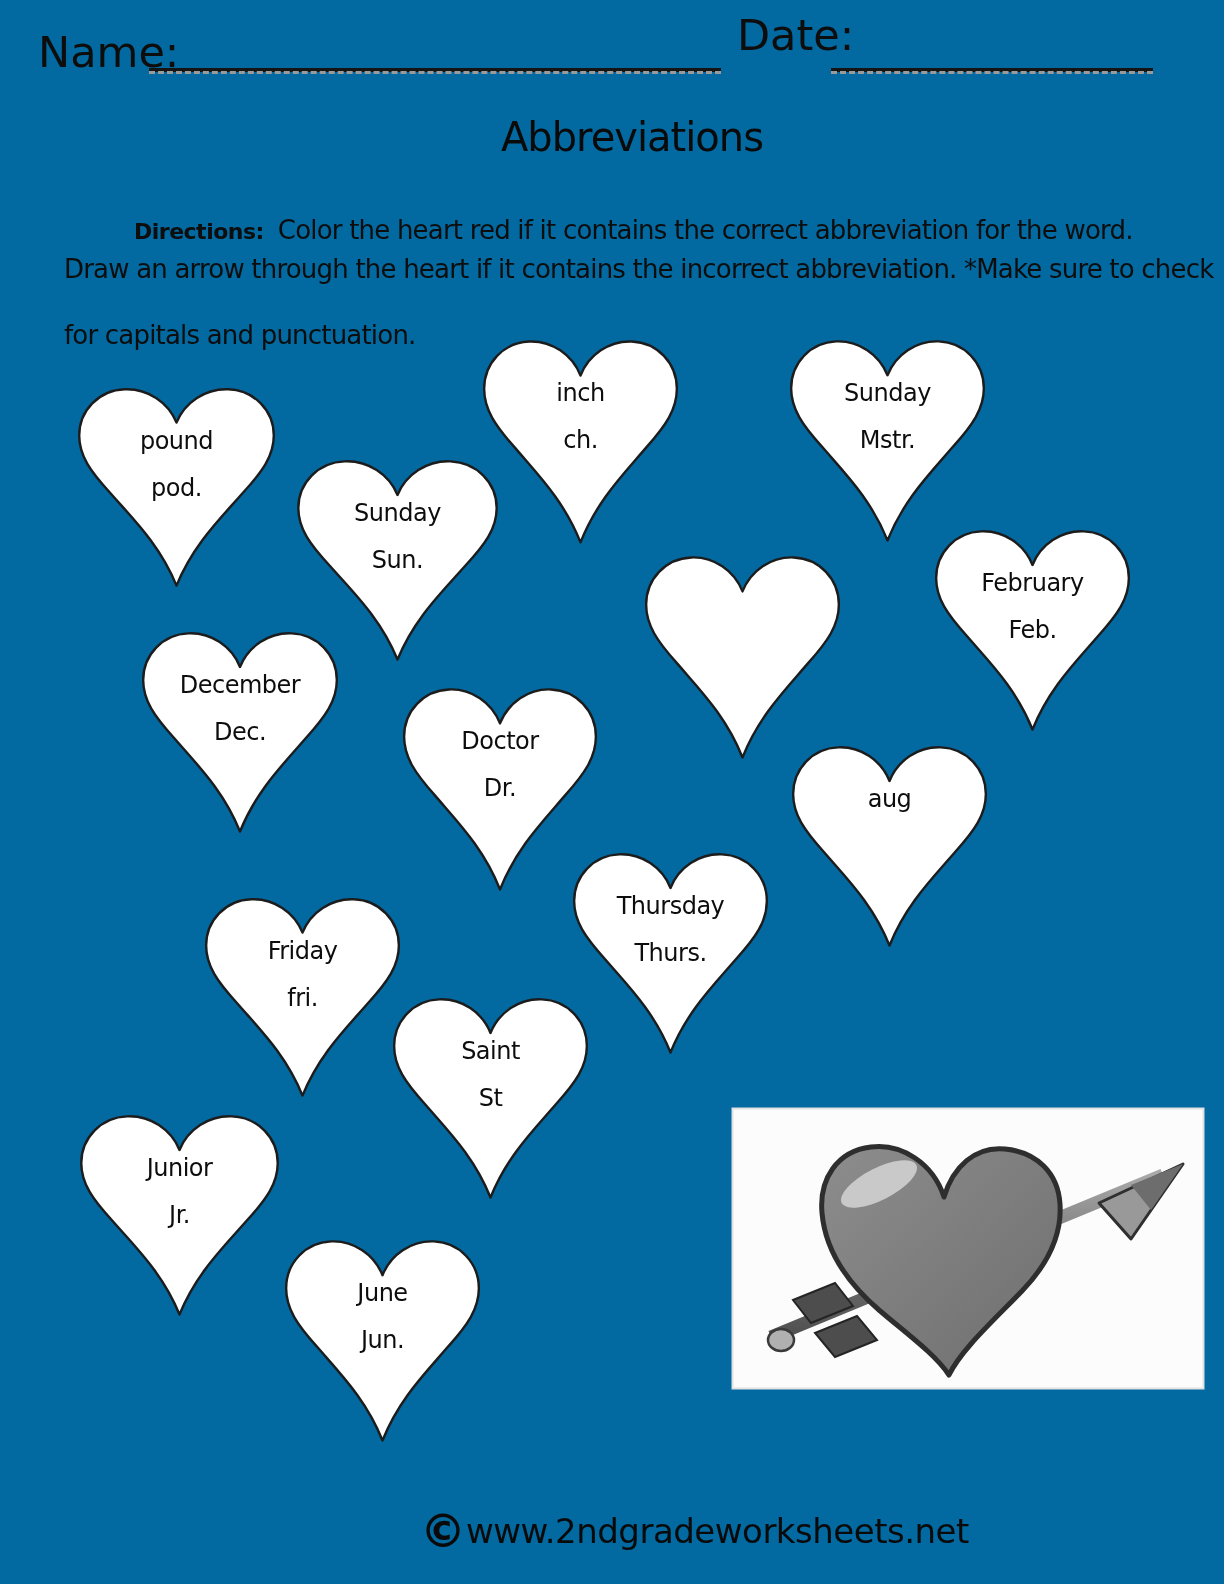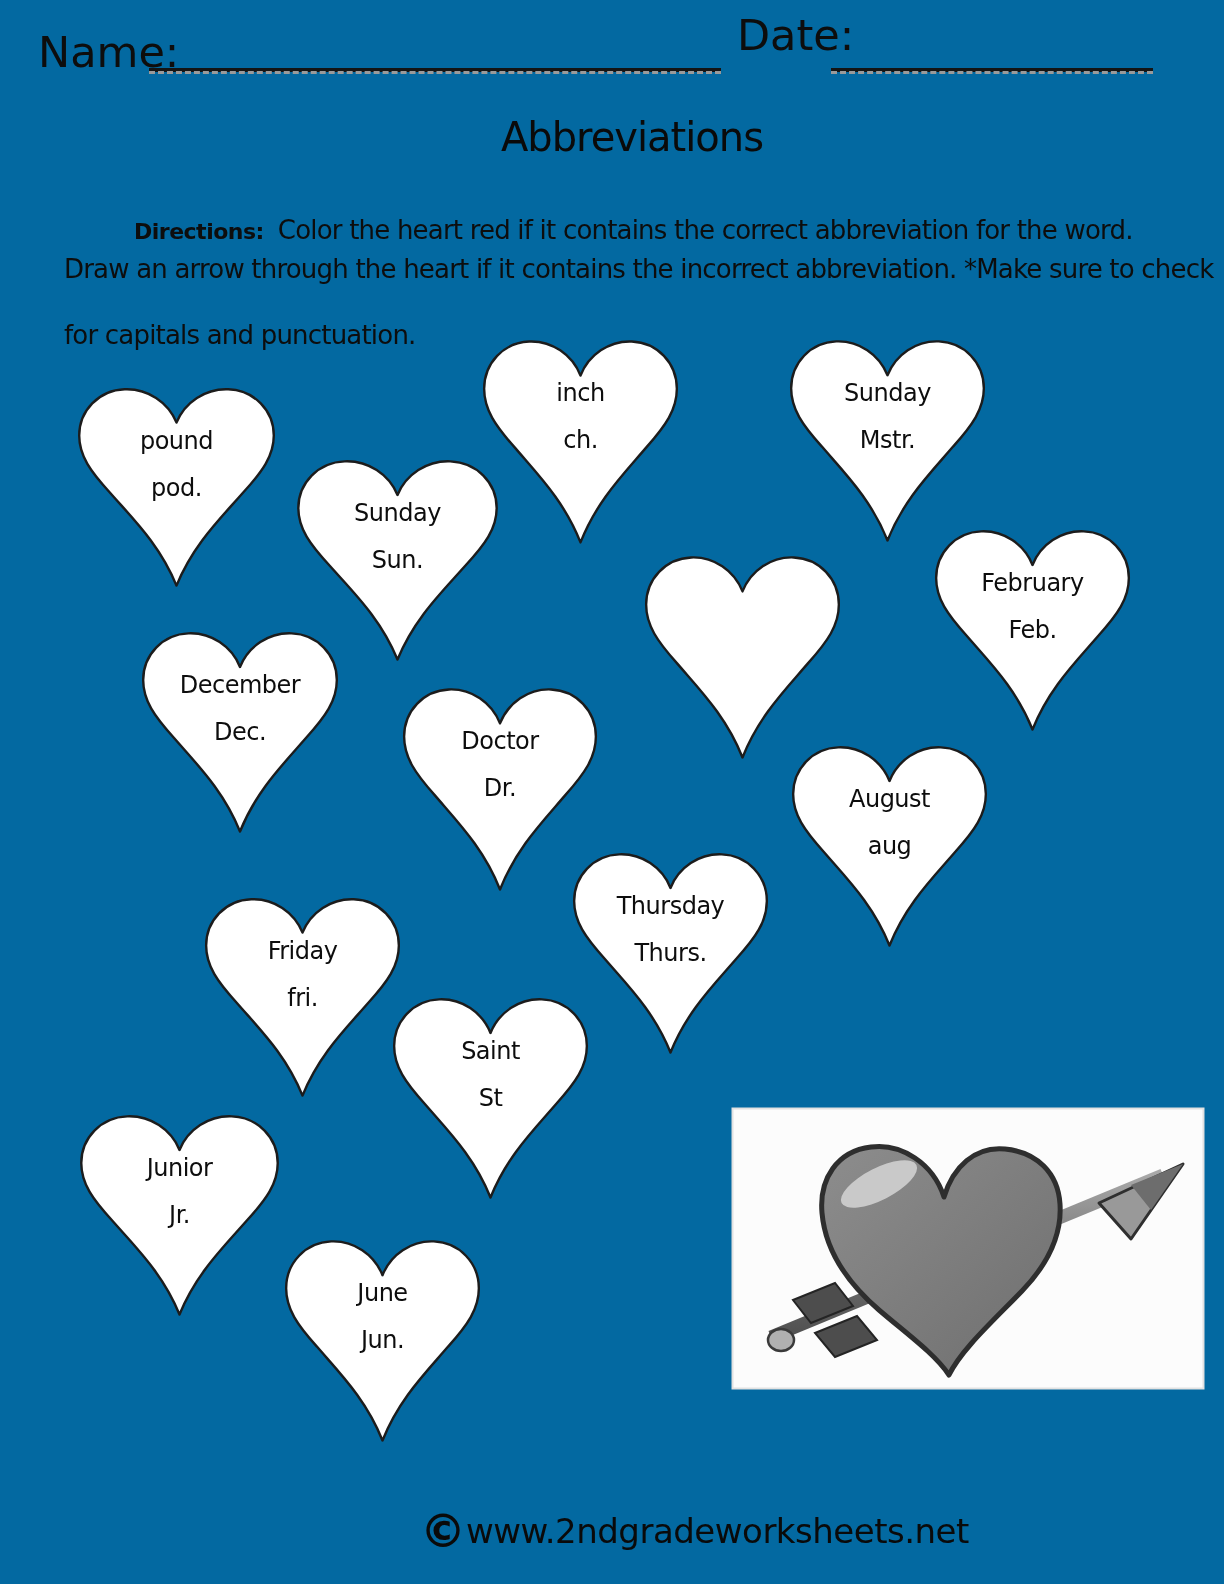--- a/index.html
+++ b/index.html
@@ -201,21 +201,20 @@
         <div>Doctor</div>
         <div>Dr.</div>
       </div>
   </div>
 
   <div class="heart" style="left:787px; top:738px; width:205px; height:215px;">
     <svg viewBox="0 0 200 230" preserveAspectRatio="none">
         <path class="heart-path" d="M100 222 C84 178 58 150 36 122 C17 99 6 82 6 60 C6 33 25 11 50 10 C72 9 92 24 100 46 C108 24 128 9 150 10 C175 11 194 33 194 60 C194 82 183 99 164 122 C142 150 116 178 100 222 Z"></path>
       </svg>
     <div class="heart-text">
-        <div>August</div>
         <div>aug</div>
       </div>
   </div>
 
   <div class="heart" style="left:568px; top:845px; width:205px; height:215px;">
     <svg viewBox="0 0 200 230" preserveAspectRatio="none">
         <path class="heart-path" d="M100 222 C84 178 58 150 36 122 C17 99 6 82 6 60 C6 33 25 11 50 10 C72 9 92 24 100 46 C108 24 128 9 150 10 C175 11 194 33 194 60 C194 82 183 99 164 122 C142 150 116 178 100 222 Z"></path>
       </svg>
     <div class="heart-text">
         <div>Thursday</div>

